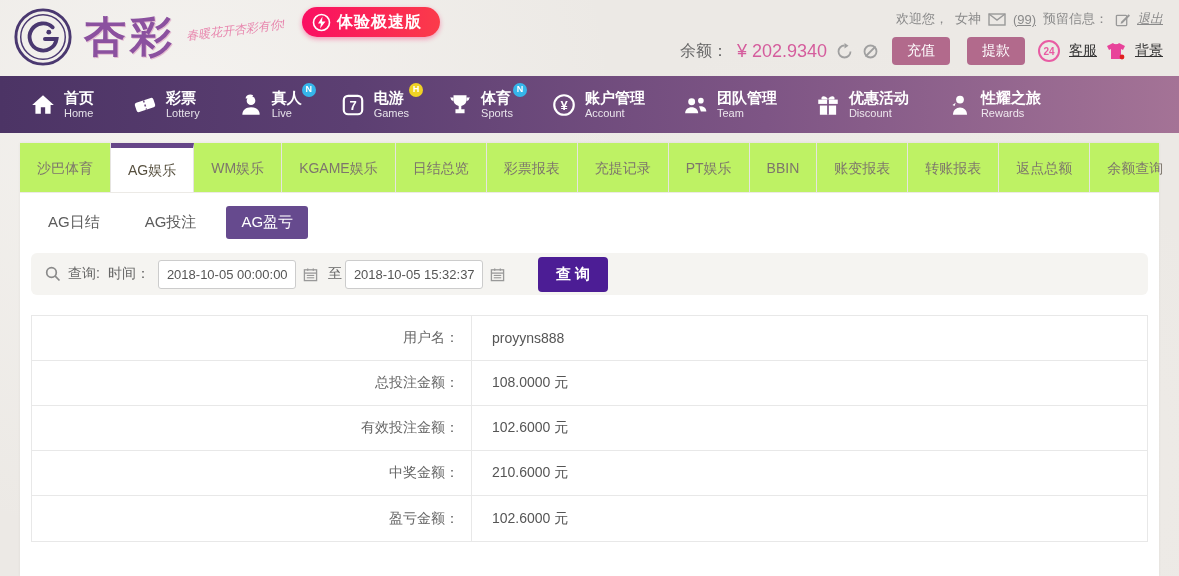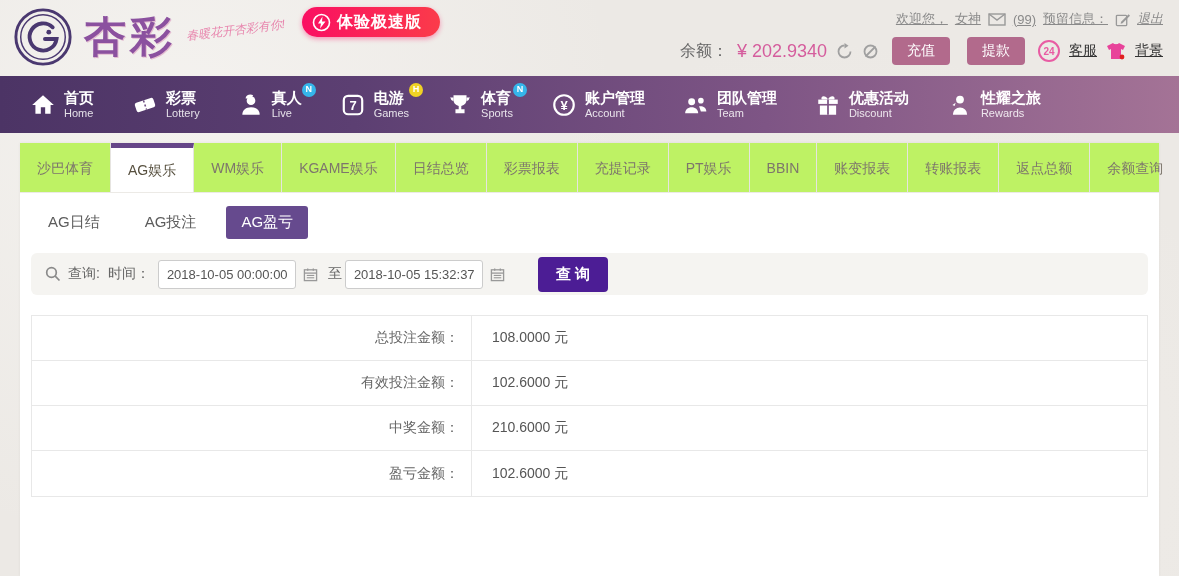--- a/index.html
+++ b/index.html
@@ -20,21 +20,21 @@
            text-shadow:1px 1px 0 rgba(200,92,154,.35); }
   .slogan { font-size:12px; color:#e886ae; font-style:italic; transform:rotate(-7deg);
             margin-left:10px; margin-top:-14px; white-space:nowrap; }
   .speed-badge { position:absolute; left:302px; top:7px; height:30px; display:flex; align-items:center;
             gap:6px; padding:0 18px 0 10px; border-radius:16px; cursor:pointer;
             background:linear-gradient(90deg,#fa0f62,#fb3b4a); box-shadow:0 2px 5px rgba(250,15,98,.4); }
   .speed-badge span { color:#fff; font-size:16px; font-weight:bold; letter-spacing:1px; }
 
   .top-right { position:absolute; right:16px; top:10px; }
   .welcome-row { display:flex; align-items:center; justify-content:flex-end; gap:7px;
-                 font-size:13px; color:#8a8a8a;text-decoration:underline; }
+                 font-size:13px; color:#8a8a8a; }
   .welcome-row .link { color:#8a8a8a; text-decoration:underline; cursor:pointer; }
   .logout { font-style:italic; }
   .balance-row { display:flex; align-items:center; justify-content:flex-end; gap:9px; margin-top:9px; }
   .balance-label { font-size:16px; color:#666; }
   .balance-amount { font-size:18px; color:#d55d9d; }
   .icon-btn { cursor:pointer; display:inline-flex; align-items:center; }
   .btn-mauve { background:#b26a8c; color:#fff; font-size:14px; border:none; border-radius:4px;
                padding:5px 15px; cursor:pointer; margin:0 4px;text-align:right; }
   .svc-link { font-size:14px; color:#333; text-decoration:underline; cursor:pointer; }
   .svc-24 { width:22px; height:22px; border:2px solid #e85ca3; border-radius:50%; color:#e85ca3;
@@ -306,20 +306,24 @@
           <line x1="11" y1="1.5" x2="11" y2="4" stroke="#999" stroke-width="1.4"></line>
           <line x1="4" y1="9" x2="12" y2="9" stroke="#999" stroke-width="1.2"></line>
           <line x1="4" y1="11.5" x2="12" y2="11.5" stroke="#999" stroke-width="1.2"></line>
         </svg>
     </span>
     <button class="query-btn">查 询</button>
   </div>
 
   <div class="report">
     <div class="r-row">
+      <div class="r-label">用户名：</div>
+      <div class="r-value">proyyns888</div>
+    </div>
+    <div class="r-row">
       <div class="r-label">总投注金额：</div>
       <div class="r-value">108.0000 元</div>
     </div>
     <div class="r-row">
       <div class="r-label">有效投注金额：</div>
       <div class="r-value">102.6000 元</div>
     </div>
     <div class="r-row">
       <div class="r-label">中奖金额：</div>
       <div class="r-value">210.6000 元</div>

